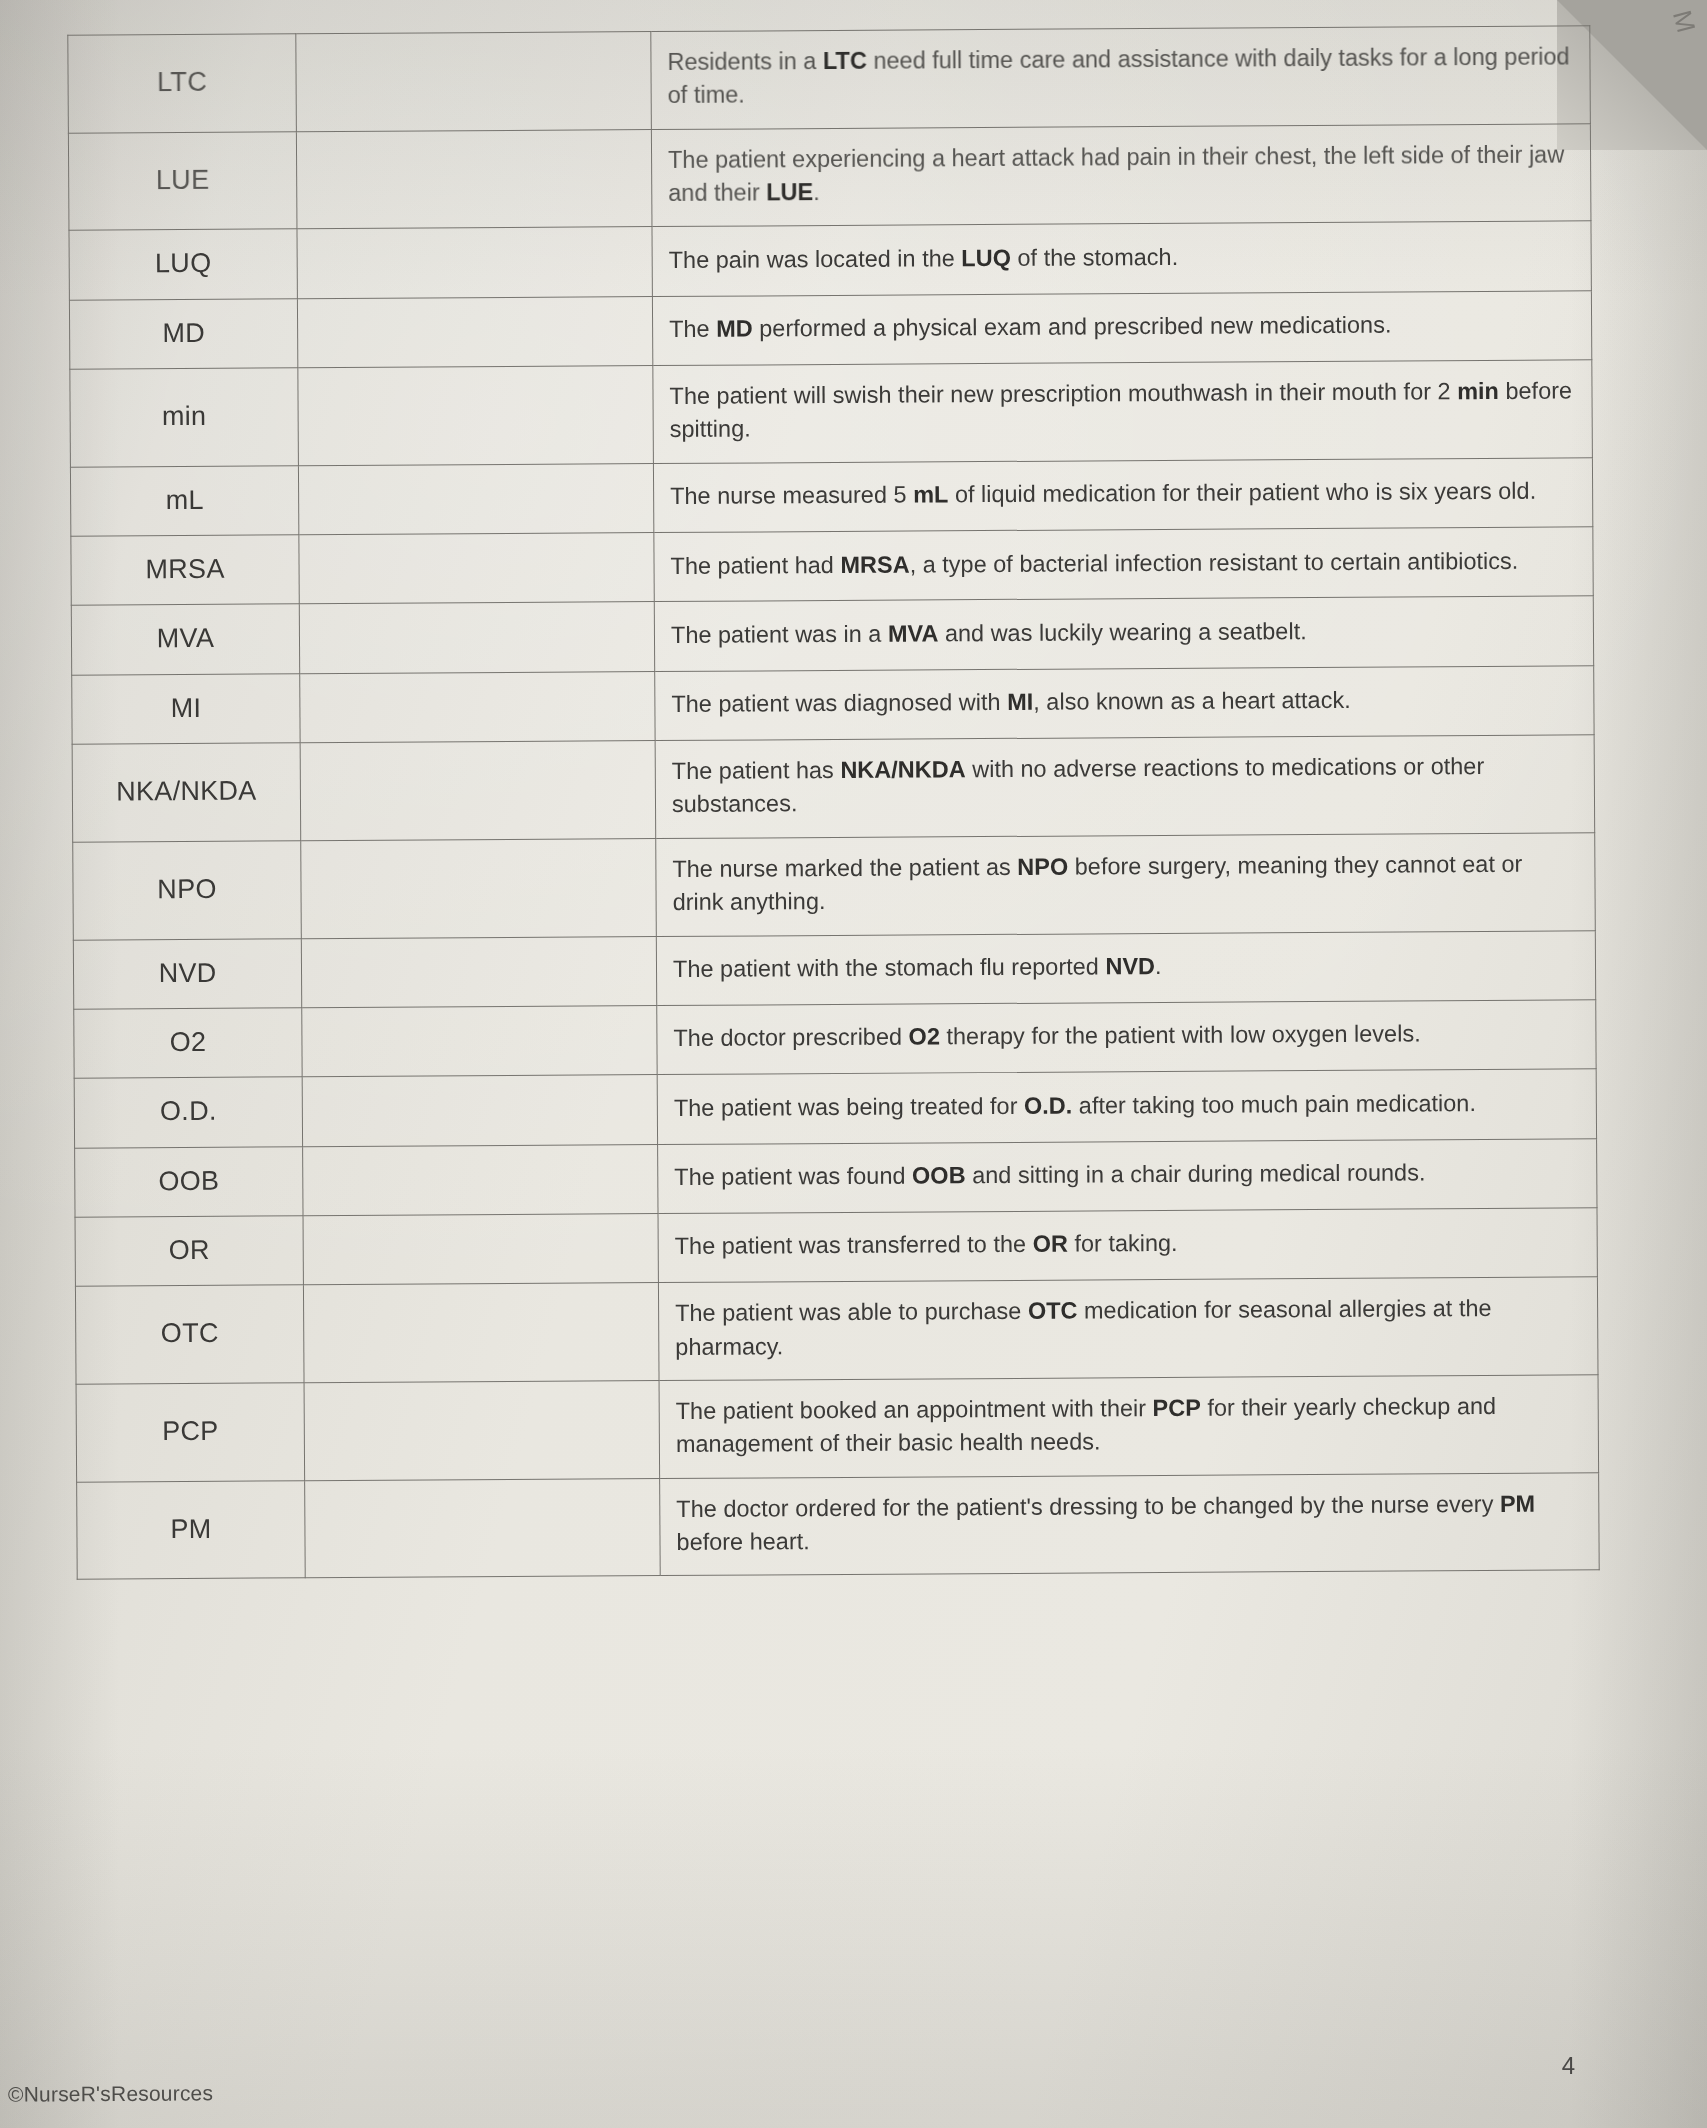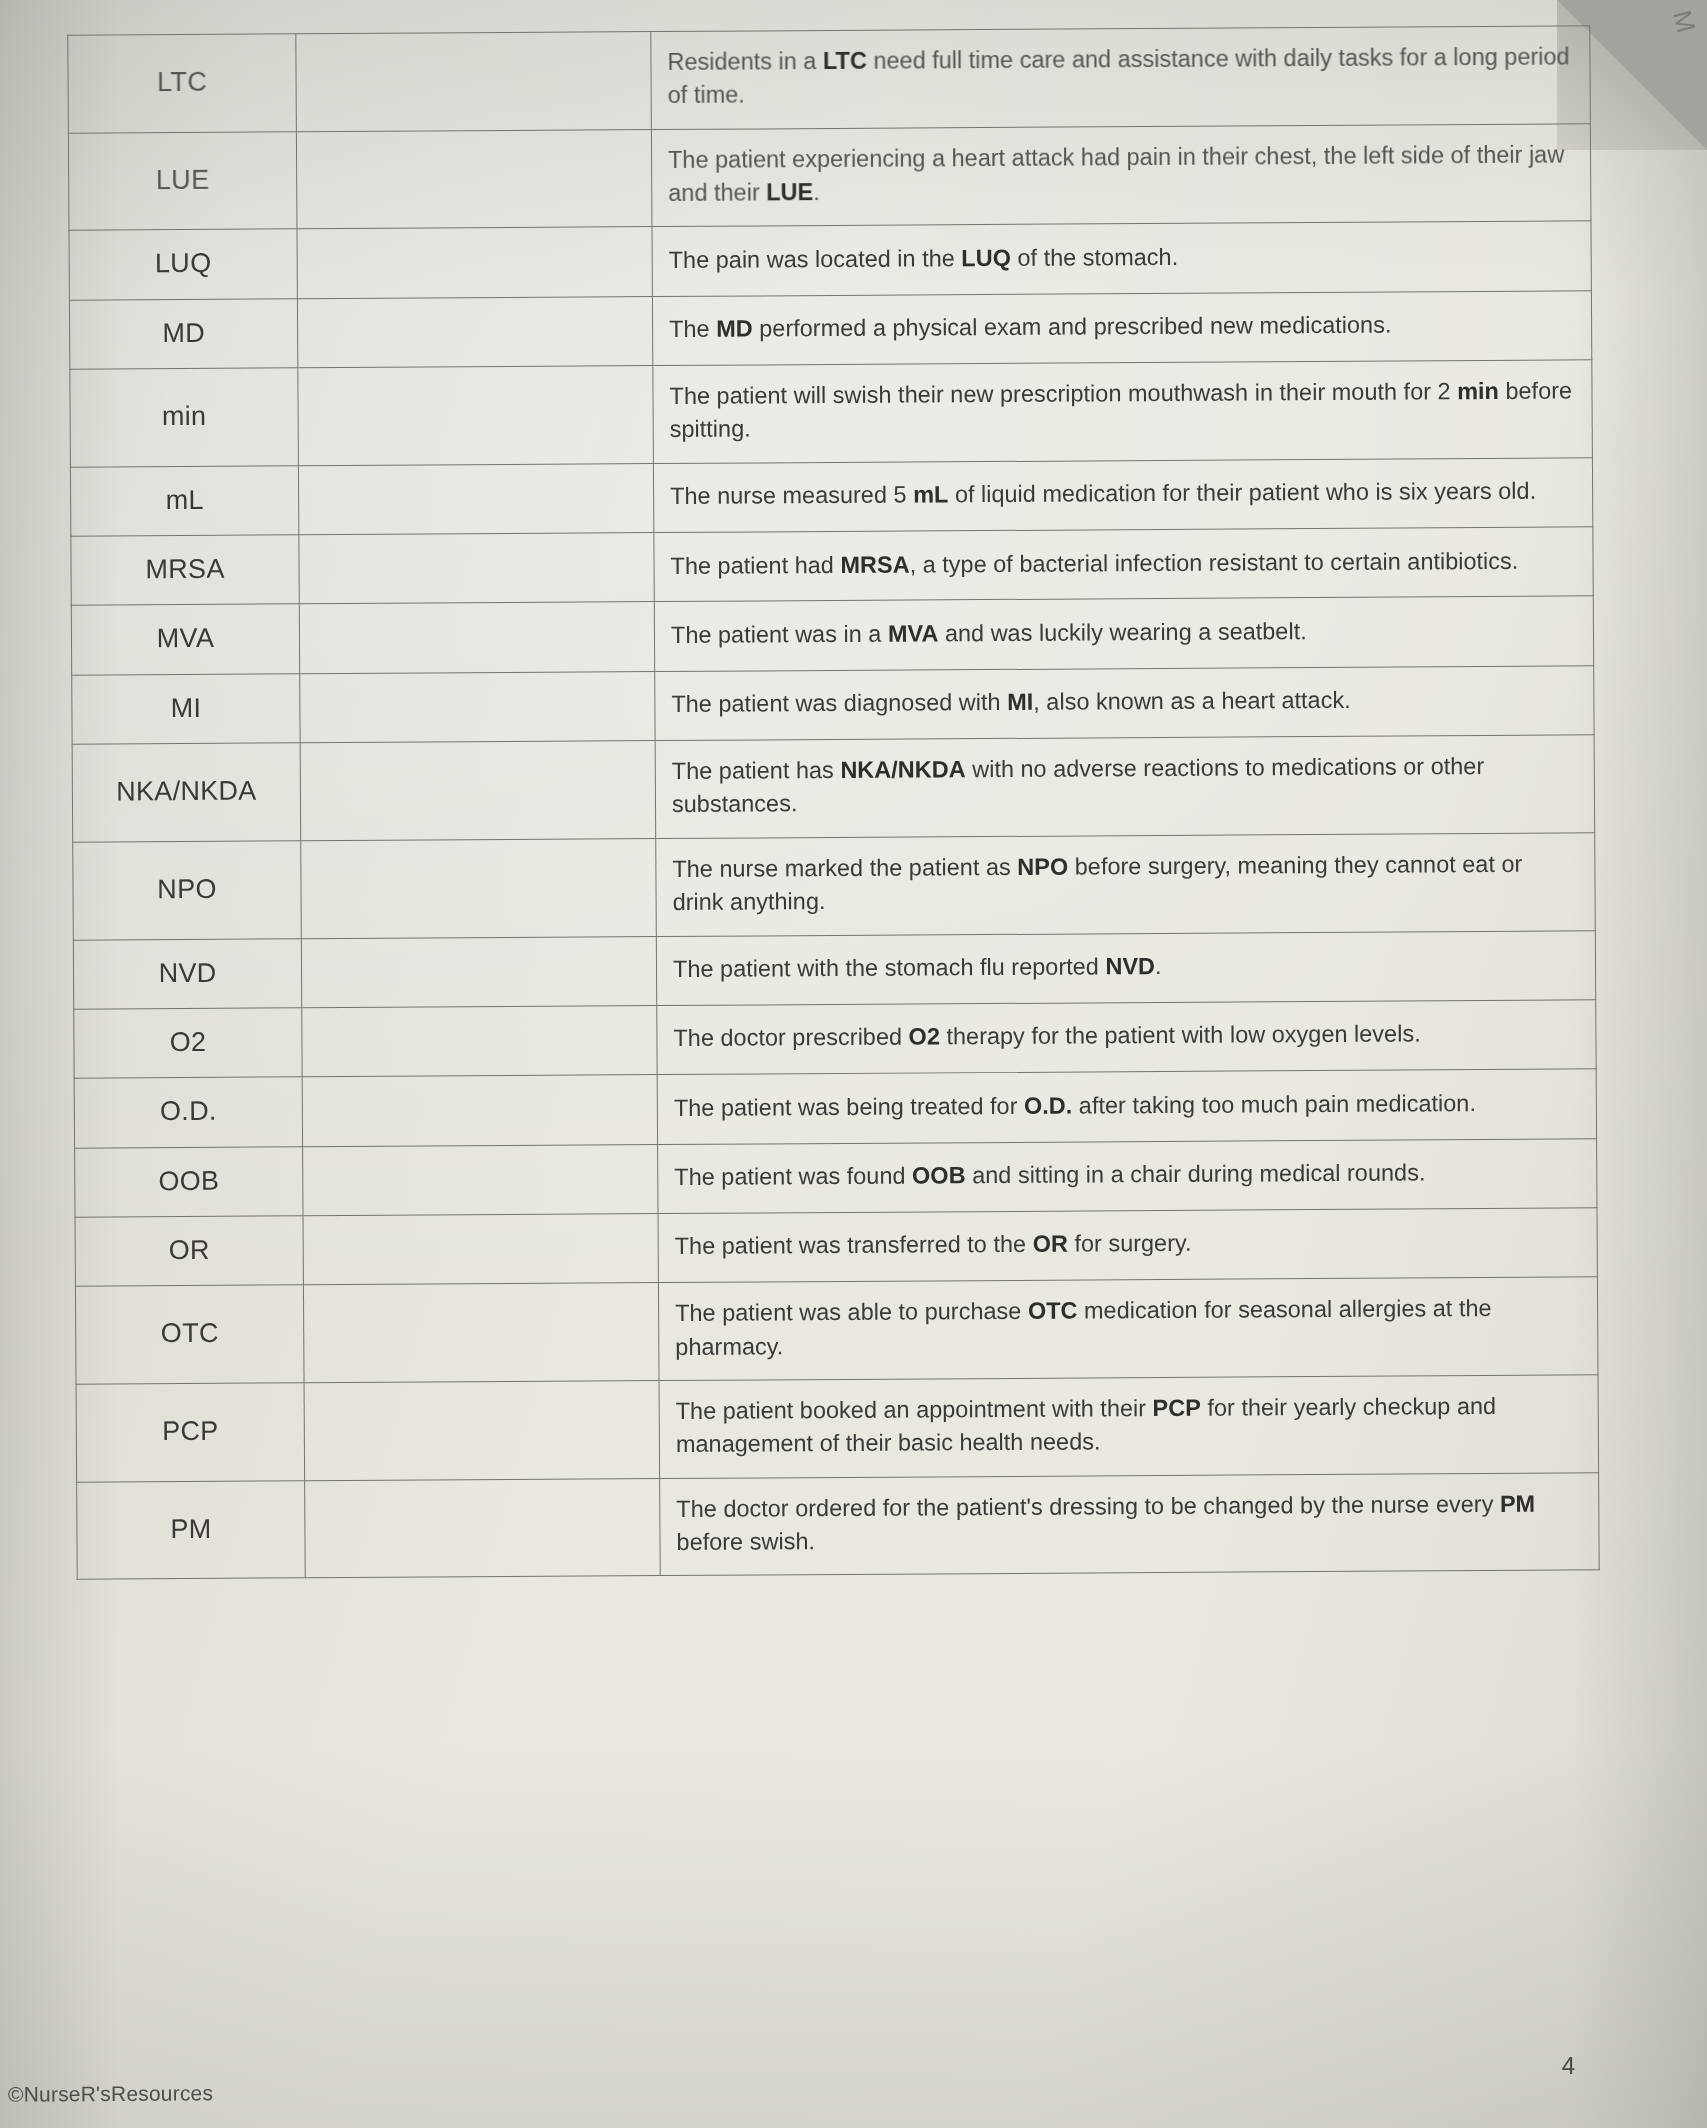--- a/index.html
+++ b/index.html
@@ -213,36 +213,36 @@
             <td class="sentence"><span>The patient was being treated for </span><b>O.D.</b><span> after taking too much pain medication.</span></td>
           </tr>
           <tr class="r14">
             <td class="abbr">OOB</td>
             <td class="blank"></td>
             <td class="sentence"><span>The patient was found </span><b>OOB</b><span> and sitting in a chair during medical rounds.</span></td>
           </tr>
           <tr class="r15">
             <td class="abbr">OR</td>
             <td class="blank"></td>
-            <td class="sentence"><span>The patient was transferred to the </span><b>OR</b><span> for surgery.</span></td>
+            <td class="sentence"><span>The patient was transferred to the </span><b>OR</b><span> for taking.</span></td>
           </tr>
           <tr class="r16">
             <td class="abbr">OTC</td>
             <td class="blank"></td>
             <td class="sentence"><span>The patient was able to purchase </span><b>OTC</b><span> medication for seasonal allergies at the pharmacy.</span></td>
           </tr>
           <tr class="r17">
             <td class="abbr">PCP</td>
             <td class="blank"></td>
             <td class="sentence"><span>The patient booked an appointment with their </span><b>PCP</b><span> for their yearly checkup and management of their basic health needs.</span></td>
           </tr>
           <tr class="r18">
             <td class="abbr">PM</td>
             <td class="blank"></td>
-            <td class="sentence"><span>The doctor ordered for the patient's dressing to be changed by the nurse every </span><b>PM</b><span> before swish.</span></td>
+            <td class="sentence"><span>The doctor ordered for the patient's dressing to be changed by the nurse every </span><b>PM</b><span> before heart.</span></td>
           </tr>
         </tbody>
     </table>
   </div>
 
   <div id="footer-left">©NurseR'sResources</div>
   <div id="footer-page">4</div>
 </div>
 
 </body></html>

